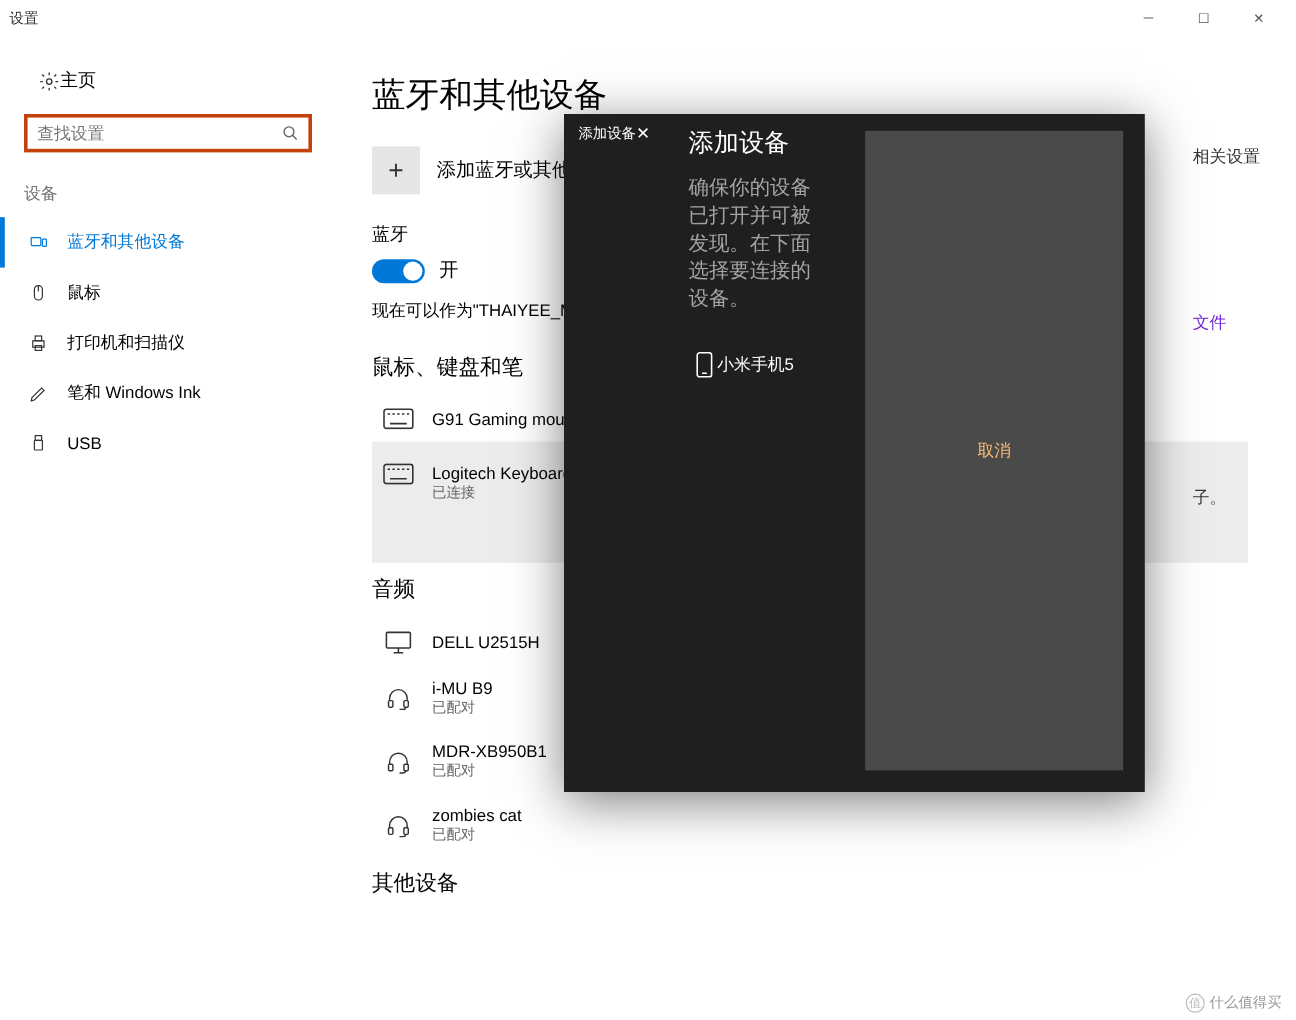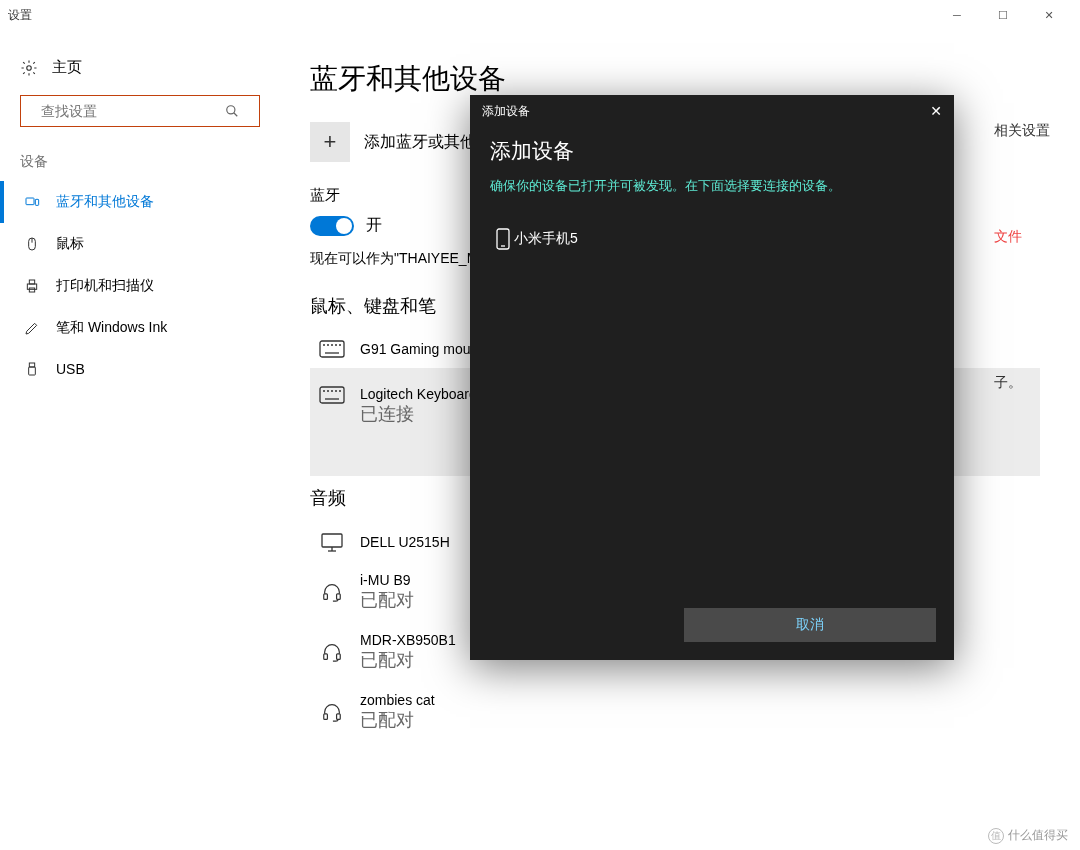--- a/index.html
+++ b/index.html
@@ -6,22 +6,22 @@
 body { width: 1080px; height: 850px; background: #fff; overflow: hidden; position: relative; color: #000; }
 
 .titlebar { height: 30px; display: flex; align-items: center; padding: 0 8px; font-size: 12px; color: #333; }
 .titlebar .title { flex: 0 0 auto; }
 .titlebar .spacer { flex: 1; }
 .titlebar .winbtn { width: 46px; height: 30px; display: flex; align-items: center; justify-content: center; color: #555; font-size: 11px; }
 
 .content { display: flex; height: calc(100% - 30px); }
 
 .sidebar { width: 280px; padding: 20px 0 0 0; }
-.home-row { display: flex; align-items: center; gap: 14px; padding: 8px 20px 18px 20px; font-size: 15px; }
-.searchbox { margin: 0 20px 26px 20px; border: 1px solid #c2410c; height: 32px; display: flex; align-items: center; padding: 0 20px; }
+.home-row { display: flex; align-items: center; padding: 8px 20px 18px 32px; font-size: 15px; }
+.searchbox { margin: 0 20px 26px 20px; border: 3px solid #c2410c; height: 32px; display: flex; align-items: center; padding: 0 8px; }
 .searchbox input { border: none; outline: none; flex: 1; font-size: 14px; background: transparent; }
 .searchbox .sicon { color: #666; font-size: 14px; }
 .section-label { padding: 0 20px 10px 20px; font-size: 14px; color: #737373; }
 .nav-item { display: flex; align-items: center; gap: 16px; padding: 12px 20px; font-size: 14px; cursor: pointer; border-left: 4px solid transparent; }
 .nav-item.active { color: #0078d7; border-left-color: #0078d7; }
 .nav-item .nicon { width: 16px; display: flex; justify-content: center; }
 
 .main { flex: 1; padding: 30px 40px 0 30px; overflow: hidden; position: relative; }
 .page-title { font-size: 28px; font-weight: 300; margin-bottom: 24px; }
 .add-row { display: flex; align-items: center; gap: 14px; margin-bottom: 24px; }
@@ -29,39 +29,39 @@
 .sub-heading { font-size: 15px; margin-bottom: 10px; }
 .toggle-row { display: flex; align-items: center; gap: 12px; margin-bottom: 14px; }
 .toggle { width: 44px; height: 20px; border-radius: 10px; background: #0078d7; position: relative; }
 .toggle::after { content: ""; position: absolute; right: 2px; top: 2px; width: 16px; height: 16px; background: #fff; border-radius: 50%; }
 .discover-text { font-size: 14px; margin-bottom: 26px; }
 .cat-heading { font-size: 18px; font-weight: 400; margin: 10px 0 12px 0; }
 .device-row { display: flex; align-items: center; gap: 14px; padding: 10px 8px; }
 .device-row.selected { background: #ececec; padding-top: 18px; padding-bottom: 50px; align-items: flex-start; }
 .dicon { width: 28px; display: flex; justify-content: center; color: #333; }
 .dtext .dname { font-size: 14px; }
-.dtext .dstatus { font-size: 18px; color: #666; }
+.dtext .dstatus { font-size: 12px; color: #666; }
 
 .right-links { position: absolute; right: 30px; top: 92px; font-size: 14px; color: #333; }
-.right-link { color: #ef4444; margin-top: 88px; }
+.right-link { color: #6d28d9; margin-top: 120px; }
 .right-text { margin-top: 128px; }
 
-.dialog { position: absolute; left: 470px; top: 95px; width: 484px; height: 565px; background: #1f1f1f; color: #fff; display: flex; flex-direction: column; box-shadow: 0 8px 40px rgba(0,0,0,.5); }
+.dialog { position: absolute; left: 470px; top: 95px; width: 484px; height: 565px; background: #1f1f1f; color: #fff; display: flex; flex-direction: row; box-shadow: 0 8px 40px rgba(0,0,0,.5); }
 .dlg-titlebar { height: 32px; display: flex; align-items: center; padding: 0 12px; font-size: 12px; }
 .dlg-titlebar .spacer { flex: 1; }
 .dlg-titlebar .close { font-size: 14px; cursor: pointer; }
 .dlg-body { padding: 10px 20px; flex: 1; }
 .dlg-heading { font-size: 21px; font-weight: 400; margin-bottom: 12px; }
-.dlg-sub { font-size: 13px; color: #5eead4; margin-bottom: 20px; }
+.dlg-sub { font-size: 17px; color: #a3a3a3; margin-bottom: 20px; }
 .dlg-item { display: flex; align-items: center; padding: 12px 2px; cursor: pointer; }
 .dlg-item .di-icon { width: 22px; display: flex; justify-content: center; }
 .dlg-item .di-text .di-name { font-size: 14px; }
 .dlg-item .di-text .di-sub { font-size: 12px; color: #aaa; }
 .dlg-footer { padding: 14px 18px 18px 18px; display: flex; justify-content: flex-end; }
-.cancel-btn { background: #4a4a4a; color: #7dd3fc; border: none; padding: 8px 0; width: 252px; font-size: 14px; cursor: pointer; }
+.cancel-btn { background: #4a4a4a; color: #fdba74; border: none; padding: 8px 0; width: 215px; font-size: 14px; cursor: pointer; }
 
 .watermark { position: absolute; right: 12px; bottom: 6px; font-size: 12px; color: #999; display:flex; align-items:center; gap:4px;}
 .watermark .wicon { width:16px; height:16px; border:1px solid #bbb; border-radius:50%; display:flex; align-items:center; justify-content:center; font-size:10px; color:#bbb;}
 
 svg { display: block; }
 </style>
 </head>
 <body>
 
 <div class="titlebar">
@@ -240,20 +240,21 @@
             <rect x="17" y="14" width="4" height="6" rx="1"></rect>
             <path d="M19 20a3 3 0 01-3 2h-3"></path>
           </svg>
         </span>
       <div class="dtext">
           <div class="dname">zombies cat</div>
           <div class="dstatus">已配对</div>
         </div>
     </div>
 
+    <div class="cat-heading">其他设备</div>
 
     <div class="right-links">
       <div>相关设置</div>
       <div class="right-link">文件</div>
       <div class="right-text">子。</div>
     </div>
   </div>
 </div>
 
 <div class="dialog">

